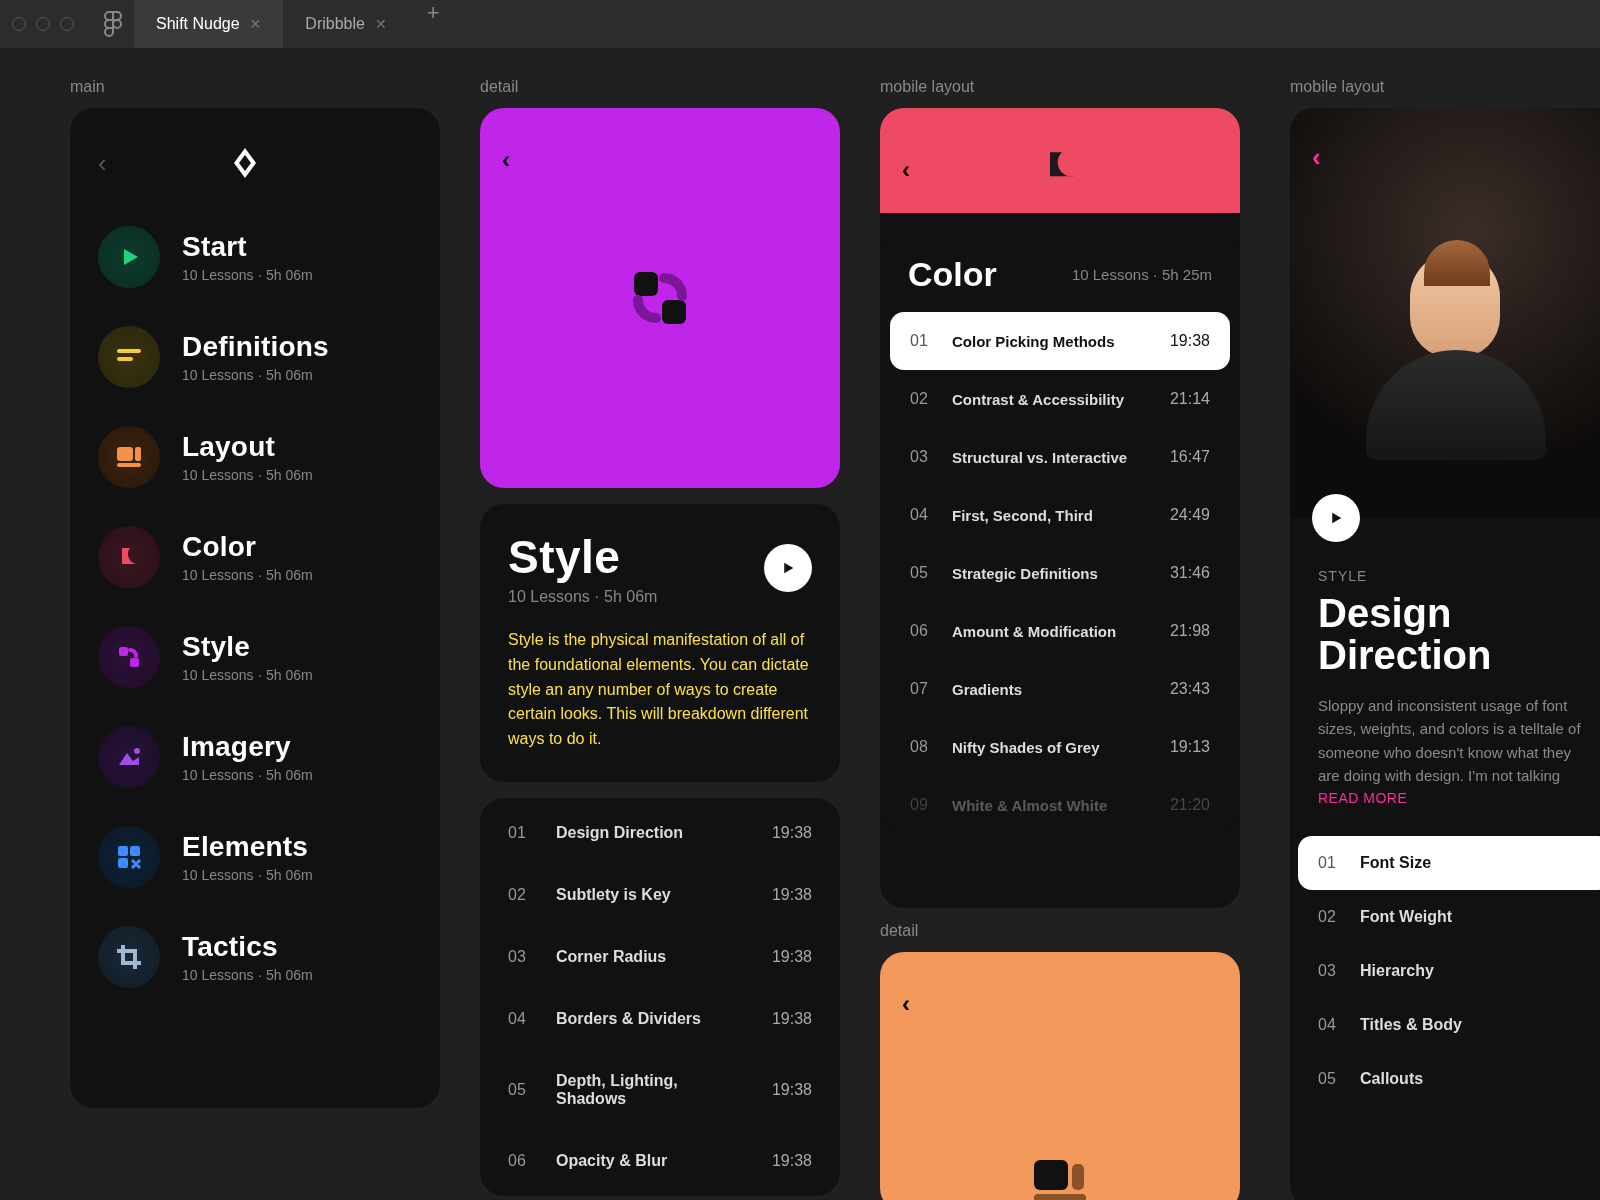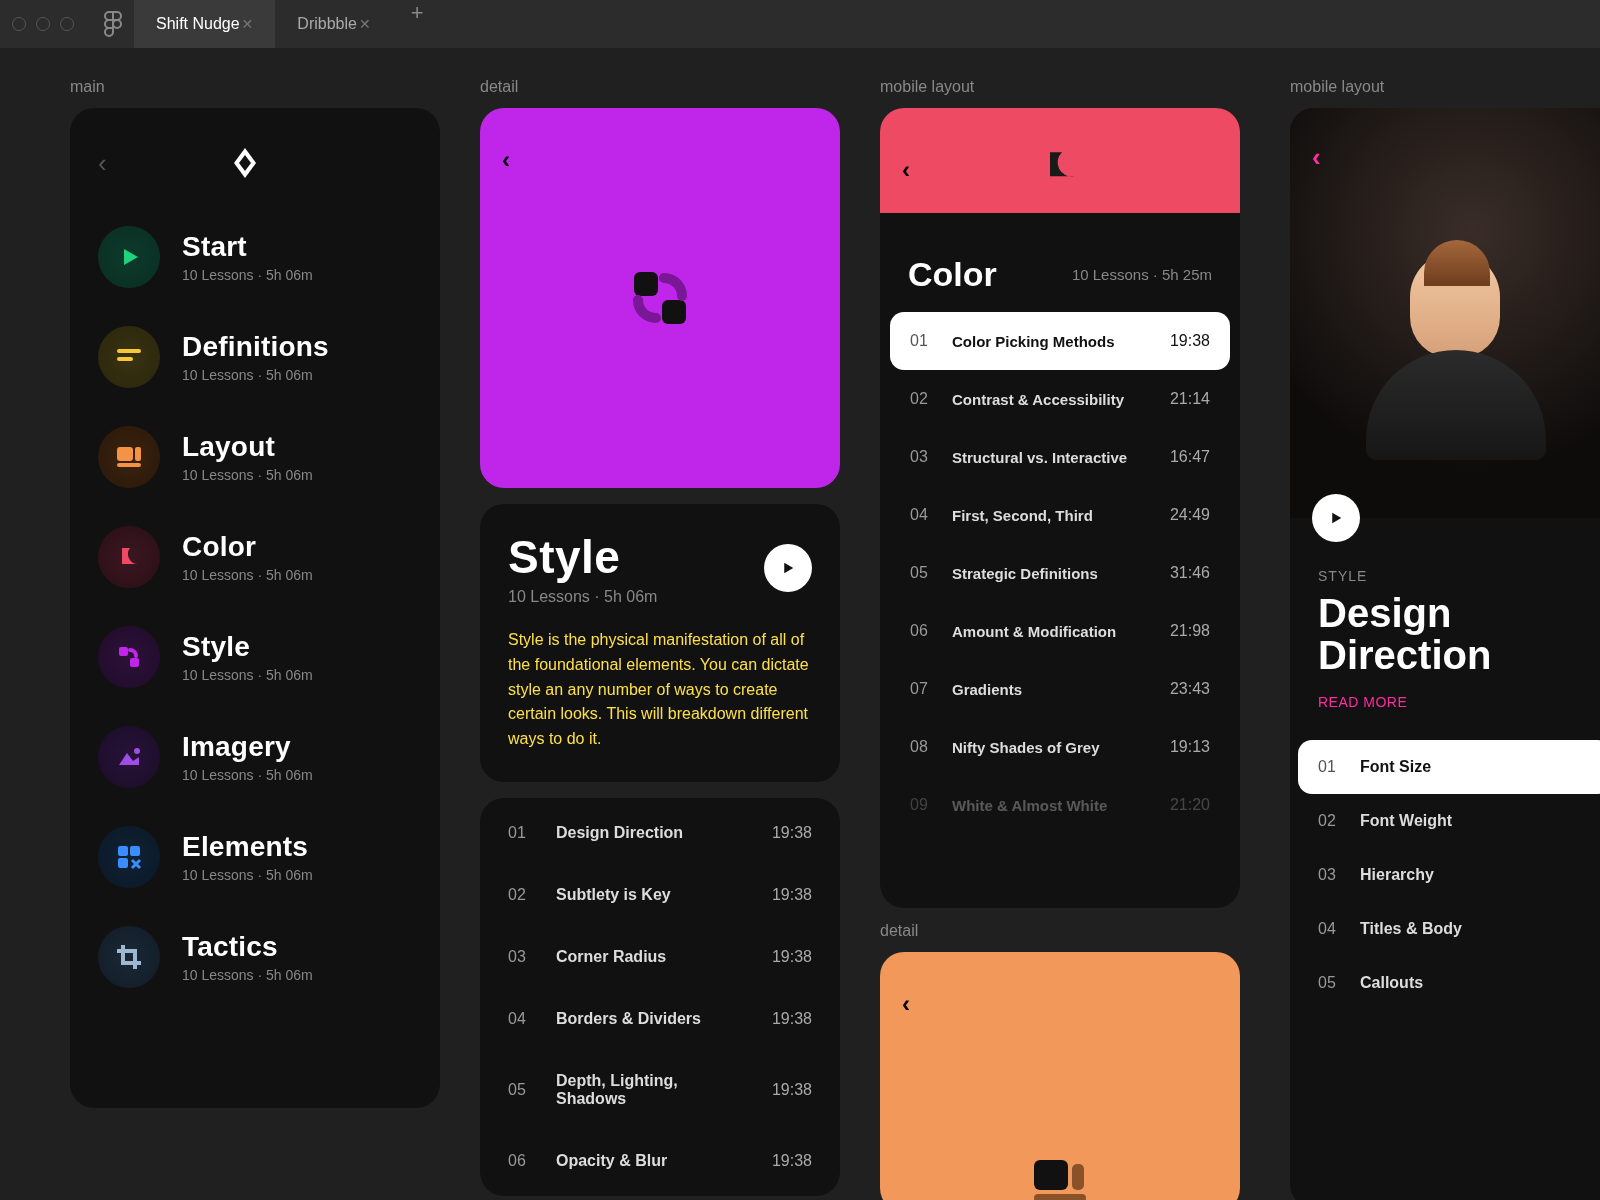--- a/index.html
+++ b/index.html
@@ -19,21 +19,21 @@
     display: flex;
     align-items: center;
     padding: 0 12px;
     gap: 10px;
   }
   .traffic { display:flex; gap:10px; margin-right:18px; }
   .traffic .dot { width:14px; height:14px; border-radius:50%; border:1px solid #555; }
   .app-icon { width:22px; height:22px; display:flex; align-items:center; justify-content:center; color:#aaa; }
   .tabs { display:flex; align-items:stretch; height:100%; }
   .tab {
-    display:flex; align-items:center; gap:2px;
+    display:flex; align-items:center; gap:10px;
     padding: 16px 22px; height:100%;
     color:#aaa; font-size:16px;
   }
   .tab.active { background:#3a3a3a; color:#fff; }
   .tab .x { color:#777; font-size:14px; }
   .newtab { color:#888; font-size:22px; padding:0 18px; }
 
   
   .canvas { position:relative; width:1600px; height:1152px; }
   .frame-label { position:absolute; color:#888; font-size:16px; }
@@ -104,21 +104,21 @@
   .m2-hero .back { position:absolute; left:22px; top:34px; font-size:26px; color:#ff2da0; font-weight:700; }
   .m2-hero .play { position:absolute; left:22px; bottom:-24px; width:48px; height:48px; border-radius:50%; background:#fff; display:flex; align-items:center; justify-content:center; }
   .avatar { position:absolute; left:50%; top:48%; transform:translate(-50%,-50%); }
   .avatar .head { width:90px; height:106px; background:linear-gradient(180deg,#f3c9a4,#d6a078); border-radius:46px 46px 42px 42px; }
   .avatar .hair { position:absolute; top:-12px; left:14px; width:66px; height:46px; border-radius:38px 38px 0 0; background:linear-gradient(180deg,#a5673b,#6d3d1f); }
   .avatar .body { position:absolute; top:98px; left:-44px; width:180px; height:110px; border-radius:90px 90px 10px 10px; background:linear-gradient(180deg,#2b2b2b,#161616); }
   .m2-body { padding:50px 28px 10px; }
   .eyebrow { color:#888; font-size:14px; letter-spacing:1px; }
   .m2-title { font-size:40px; font-weight:800; line-height:1.05; margin:8px 0 18px; }
   .m2-desc { color:#8a8a8a; font-size:15px; line-height:1.55; }
-  .read-more { color:#ff2da0; font-size:14px; margin-top:10px; letter-spacing:.5px; }
+  .read-more { color:#ff2da0; font-size:14px; margin-top:3px; letter-spacing:.5px; }
   .m2-list { margin-top:20px; }
   .m2-list .lesson-row { padding:18px 20px; grid-template-columns:42px 1fr; }
   .m2-list .lesson-row.active { margin:0; }
 
   
   svg { display:block; }
 </style>
 </head>
 <body>
 
@@ -413,20 +413,21 @@
       </div>
       <div class="play">
           <svg width="18" height="18" viewBox="0 0 24 24">
             <path d="M7 5l12 7-12 7z" fill="#111"></path>
           </svg>
         </div>
     </div>
     <div class="m2-body">
       <div class="eyebrow">STYLE</div>
       <div class="m2-title">Design Direction</div>
+      <div class="m2-desc">Sloppy and inconsistent usage of font sizes, weights, and colors is a telltale of someone who doesn't know what they are doing with design. I'm not talking</div>
       <div class="read-more">READ MORE</div>
     </div>
     <div class="m2-list lesson-list" style="padding:0 8px;">
       <div class="lesson-row active">
           <span class="num">01</span>
           <span class="name">Font Size</span>
         </div>
       <div class="lesson-row">
           <span class="num">02</span>
           <span class="name">Font Weight</span>

